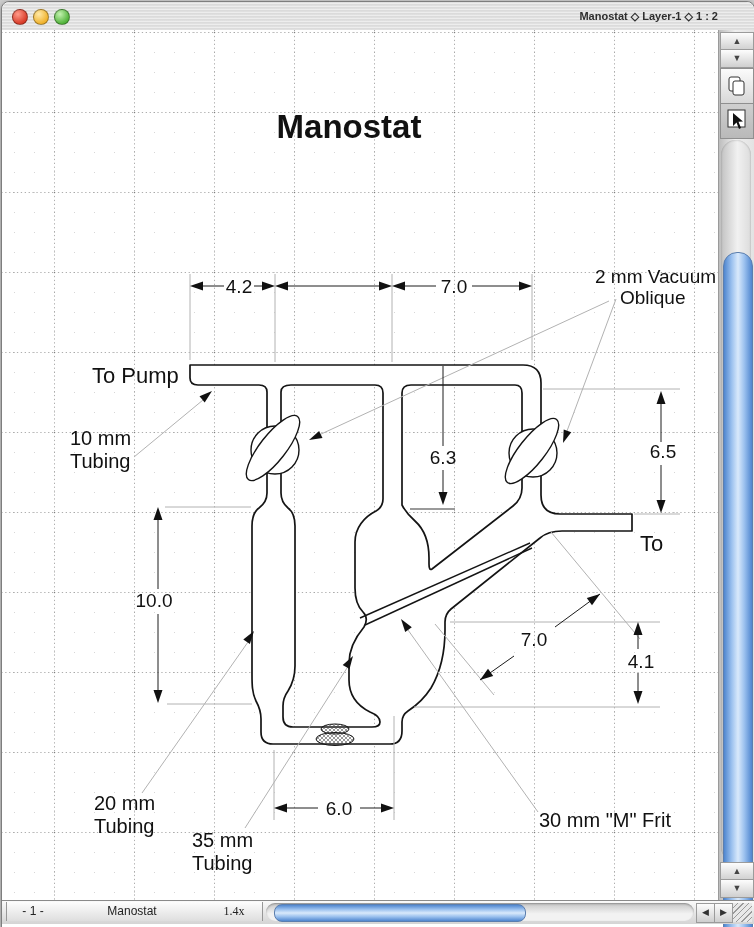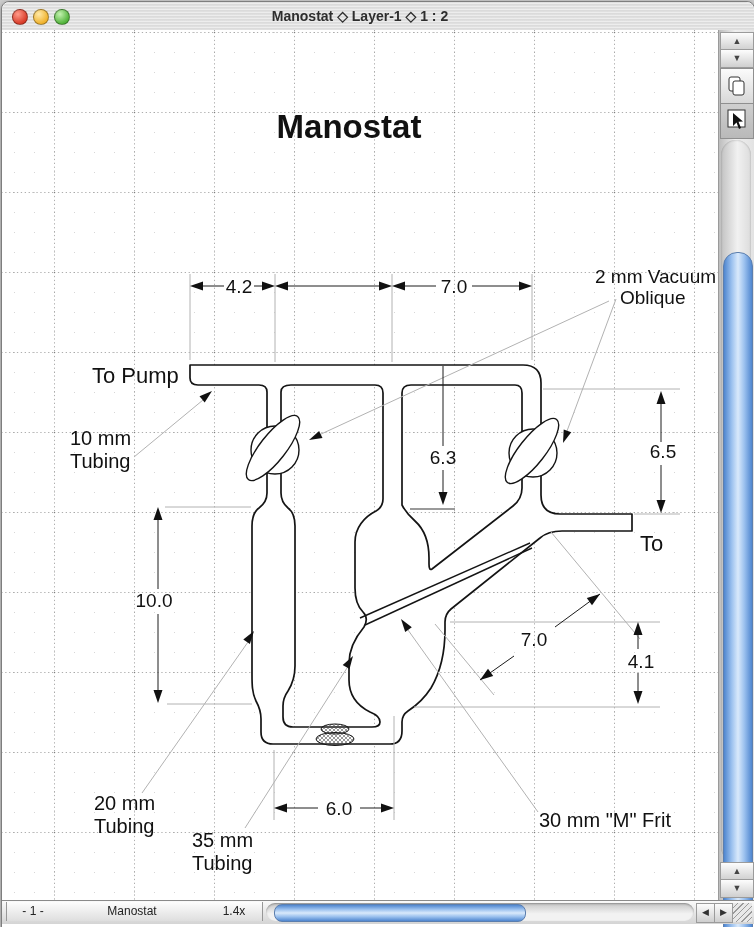--- a/index.html
+++ b/index.html
@@ -8,21 +8,21 @@
           box-shadow:0 2px 6px rgba(0,0,0,.35);}
   
   #titlebar{position:absolute;left:0;top:0;width:752px;height:28px;
     background:repeating-linear-gradient(180deg,#d9d9d9 0px,#ededed 1.5px,#d2d2d2 3px);
     border-bottom:1px solid #8a8a8a;border-radius:8px 8px 0 0;}
   .tl{position:absolute;top:7px;width:14px;height:14px;border-radius:50%;border:1px solid rgba(0,0,0,.35);}
   #btn-close{left:10px;background:radial-gradient(circle at 35% 30%,#ff9a8a,#d93d2a 70%);}
   #btn-min{left:31px;background:radial-gradient(circle at 35% 30%,#ffe9a8,#f0b32e 70%);}
   #btn-zoom{left:52px;background:radial-gradient(circle at 35% 30%,#c4f2b0,#53b43c 70%);}
   #title-text{position:absolute;left:0;top:0;width:716px;height:41px;line-height:28px;
-    text-align:center;font-size:14px;font-weight:bold;color:#2e2e2e;}
+    text-align:right;font-size:11px;font-weight:bold;color:#2e2e2e;}
   
   #canvas{position:absolute;left:0;top:28px;width:716px;height:870px;background:#fff;}
   
   #vscroll{position:absolute;left:716px;top:28px;width:36px;height:870px;
     background:linear-gradient(90deg,#bdbdbd,#efefef 45%,#e2e2e2);border-left:1px solid #9a9a9a;}
   .vbtn{position:absolute;left:1px;width:32px;height:17px;background:linear-gradient(180deg,#fdfdfd,#cfcfcf);
     border:1px solid #9b9b9b;font-size:9px;color:#444;text-align:center;line-height:16px;}
   #v-up{top:2px;} #v-dn{top:19px;}
   .toolbtn{position:absolute;left:1px;width:32px;height:34px;background:linear-gradient(180deg,#fbfbfb,#d8d8d8);
     border:1px solid #8f8f8f;display:flex;align-items:center;justify-content:center;}
@@ -33,21 +33,21 @@
     background:linear-gradient(90deg,#4f86cf 0%,#9dc2ef 28%,#d9e9fb 50%,#9dc2ef 72%,#4f86cf 100%);
     border:1px solid #5b7eae;}
   #v-dn2-up{top:832px;} #v-dn2-dn{top:849px;}
   
   #statusbar{position:absolute;left:0;top:898px;width:752px;height:23px;
     background:linear-gradient(180deg,#fafafa,#d4d4d4);border-top:1px solid #8a8a8a;font-size:12px;color:#222;}
   .sseg{position:absolute;top:1px;height:19px;line-height:19px;text-align:center;
     border-right:1px solid #979797;background:linear-gradient(180deg,#fdfdfd,#dedede);}
   #seg-page{left:4px;width:52px;border-left:1px solid #979797;}
   #seg-tab{left:56px;width:148px;}
-  #seg-zoom{left:204px;width:56px;}
+  #seg-zoom{left:204px;width:56px;font-family:Liberation Serif, serif;}
   #htrack{position:absolute;left:264px;top:2px;width:428px;height:18px;border-radius:9px;
     background:linear-gradient(180deg,#c6c6c6,#f2f2f2 60%);box-shadow:inset 0 1px 2px rgba(0,0,0,.3);}
   #hthumb{position:absolute;left:8px;top:1px;width:250px;height:16px;border-radius:8px;
     background:linear-gradient(180deg,#4f86cf 0%,#9dc2ef 28%,#d9e9fb 50%,#9dc2ef 72%,#4f86cf 100%);
     border:1px solid #5b7eae;}
   .hbtn{position:absolute;top:2px;width:17px;height:18px;background:linear-gradient(180deg,#fdfdfd,#cfcfcf);
     border:1px solid #9b9b9b;font-size:9px;color:#333;text-align:center;line-height:17px;}
   #h-left{left:694px;} #h-right{left:712px;}
   #grip{position:absolute;left:731px;top:2px;width:19px;height:19px;
     background:repeating-linear-gradient(135deg,#e8e8e8 0 3px,#9a9a9a 3px 4px);}

